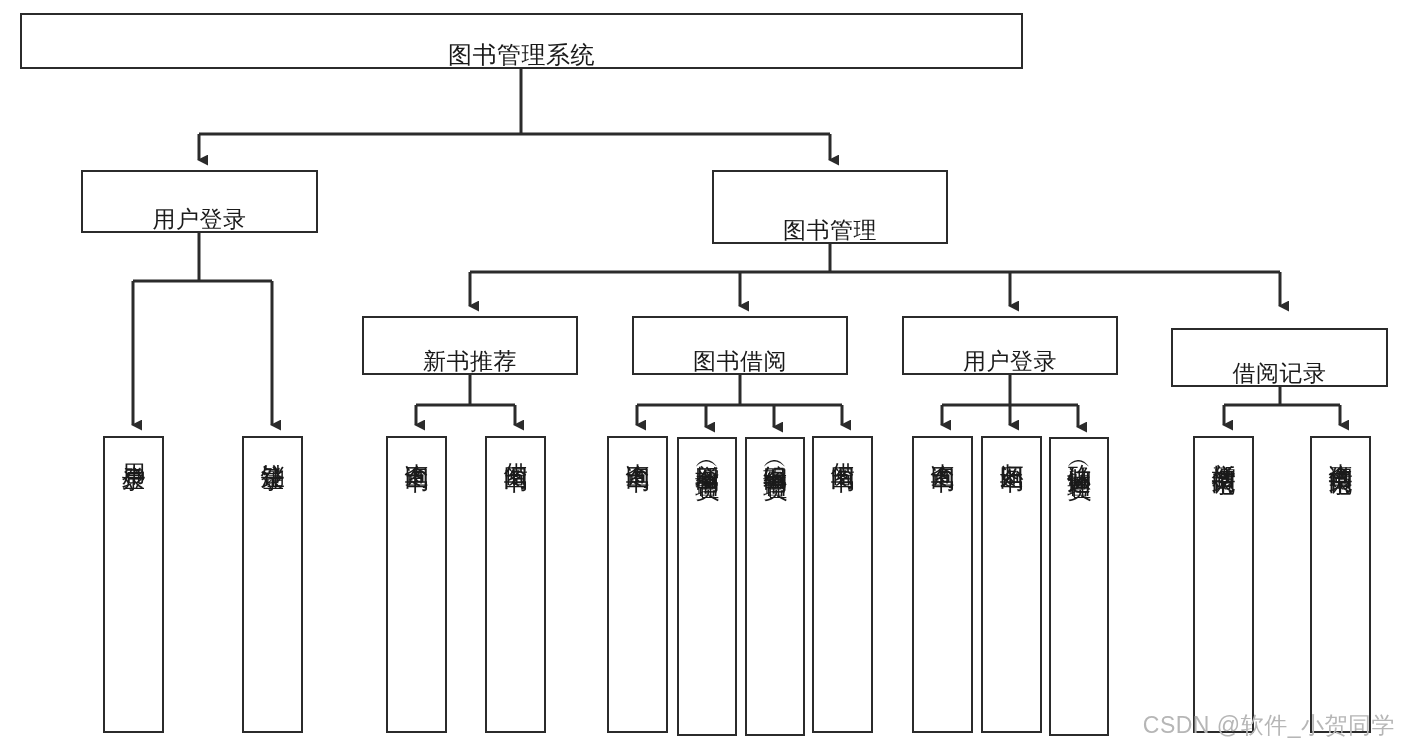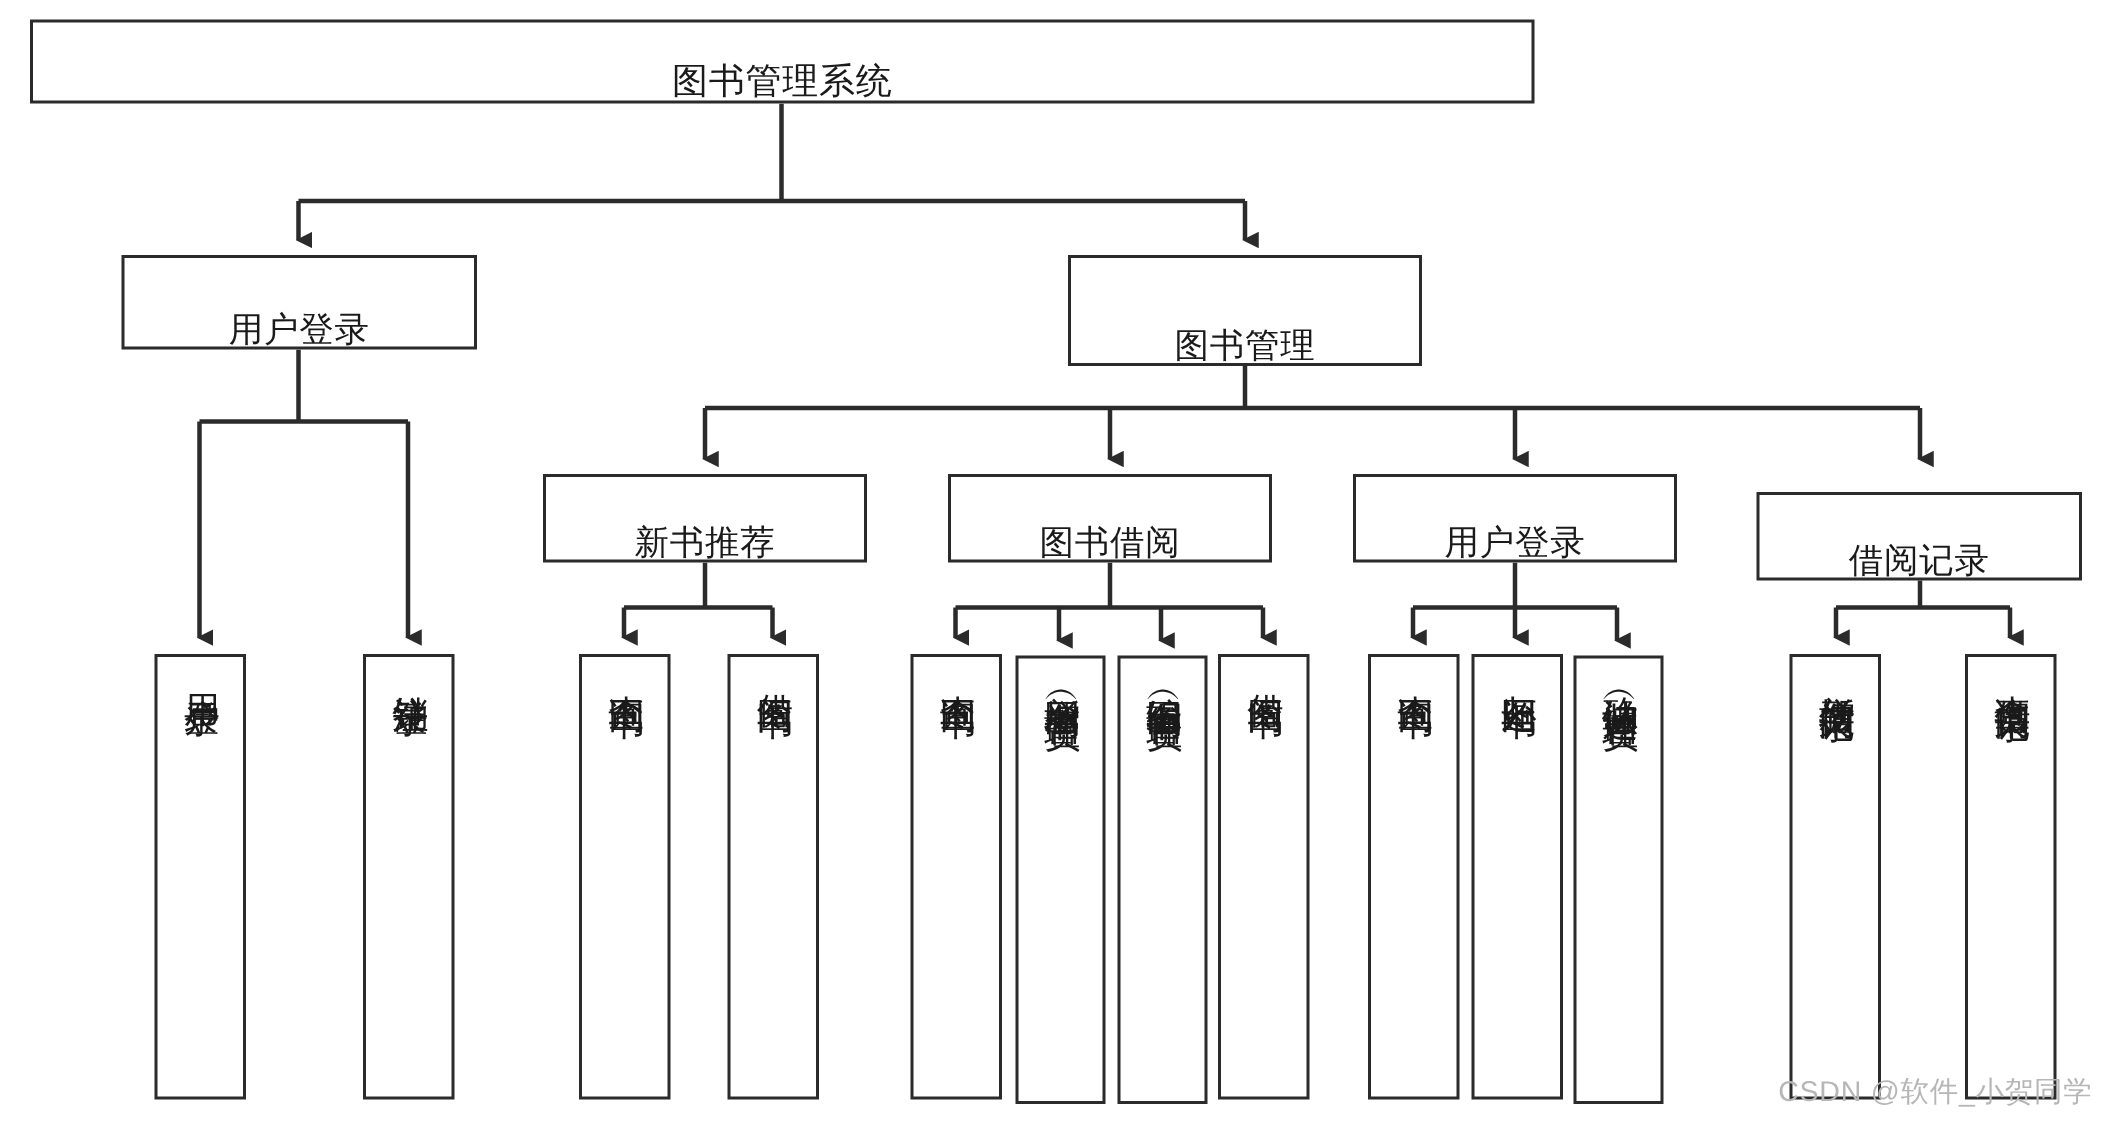--- a/index.html
+++ b/index.html
@@ -55,21 +55,21 @@
     line-height: 1.02;
     letter-spacing: 2px;
   }
   .node.root .label {
     font-size: 24px;
   }
   #watermark {
     position: absolute;
     right: 10px;
     bottom: 6px;
-    font-size: 19px;
+    font-size: 23px;
     color: #b6b6b6;
     letter-spacing: 0.5px;
     z-index: 9;
     white-space: pre;
   }
 </style>
 </head>
 <body>
 
 <div id="canvas">

